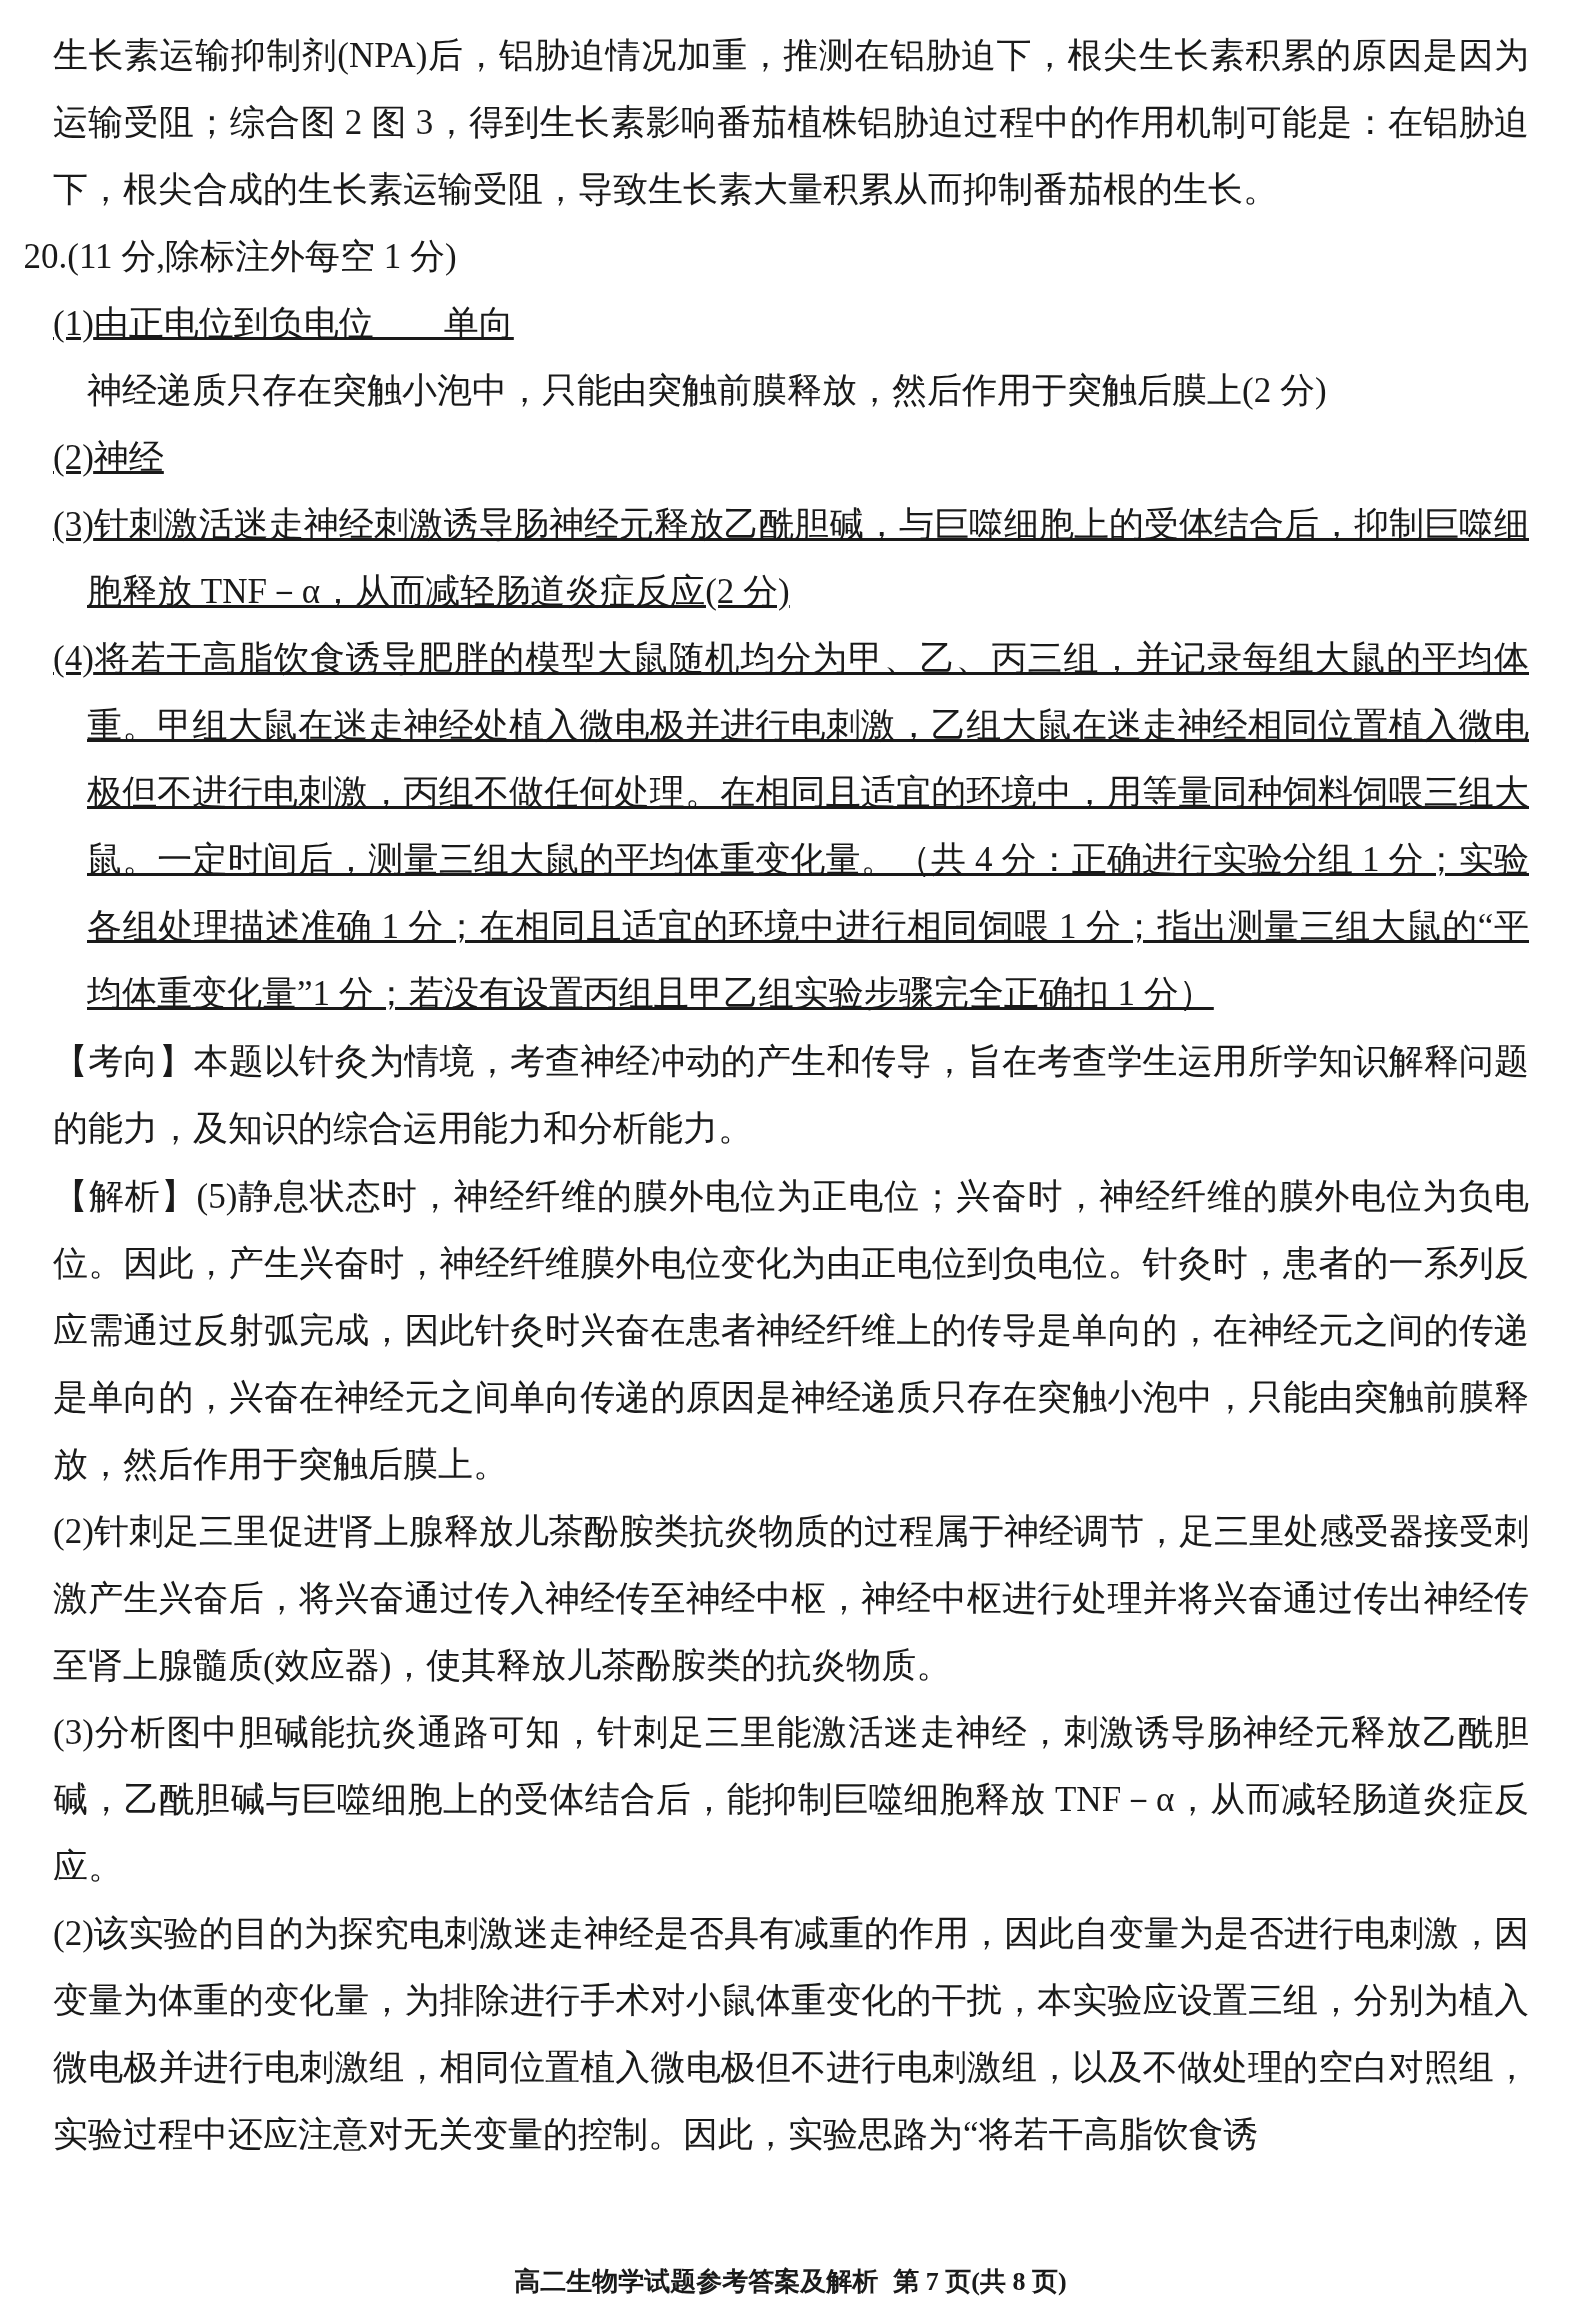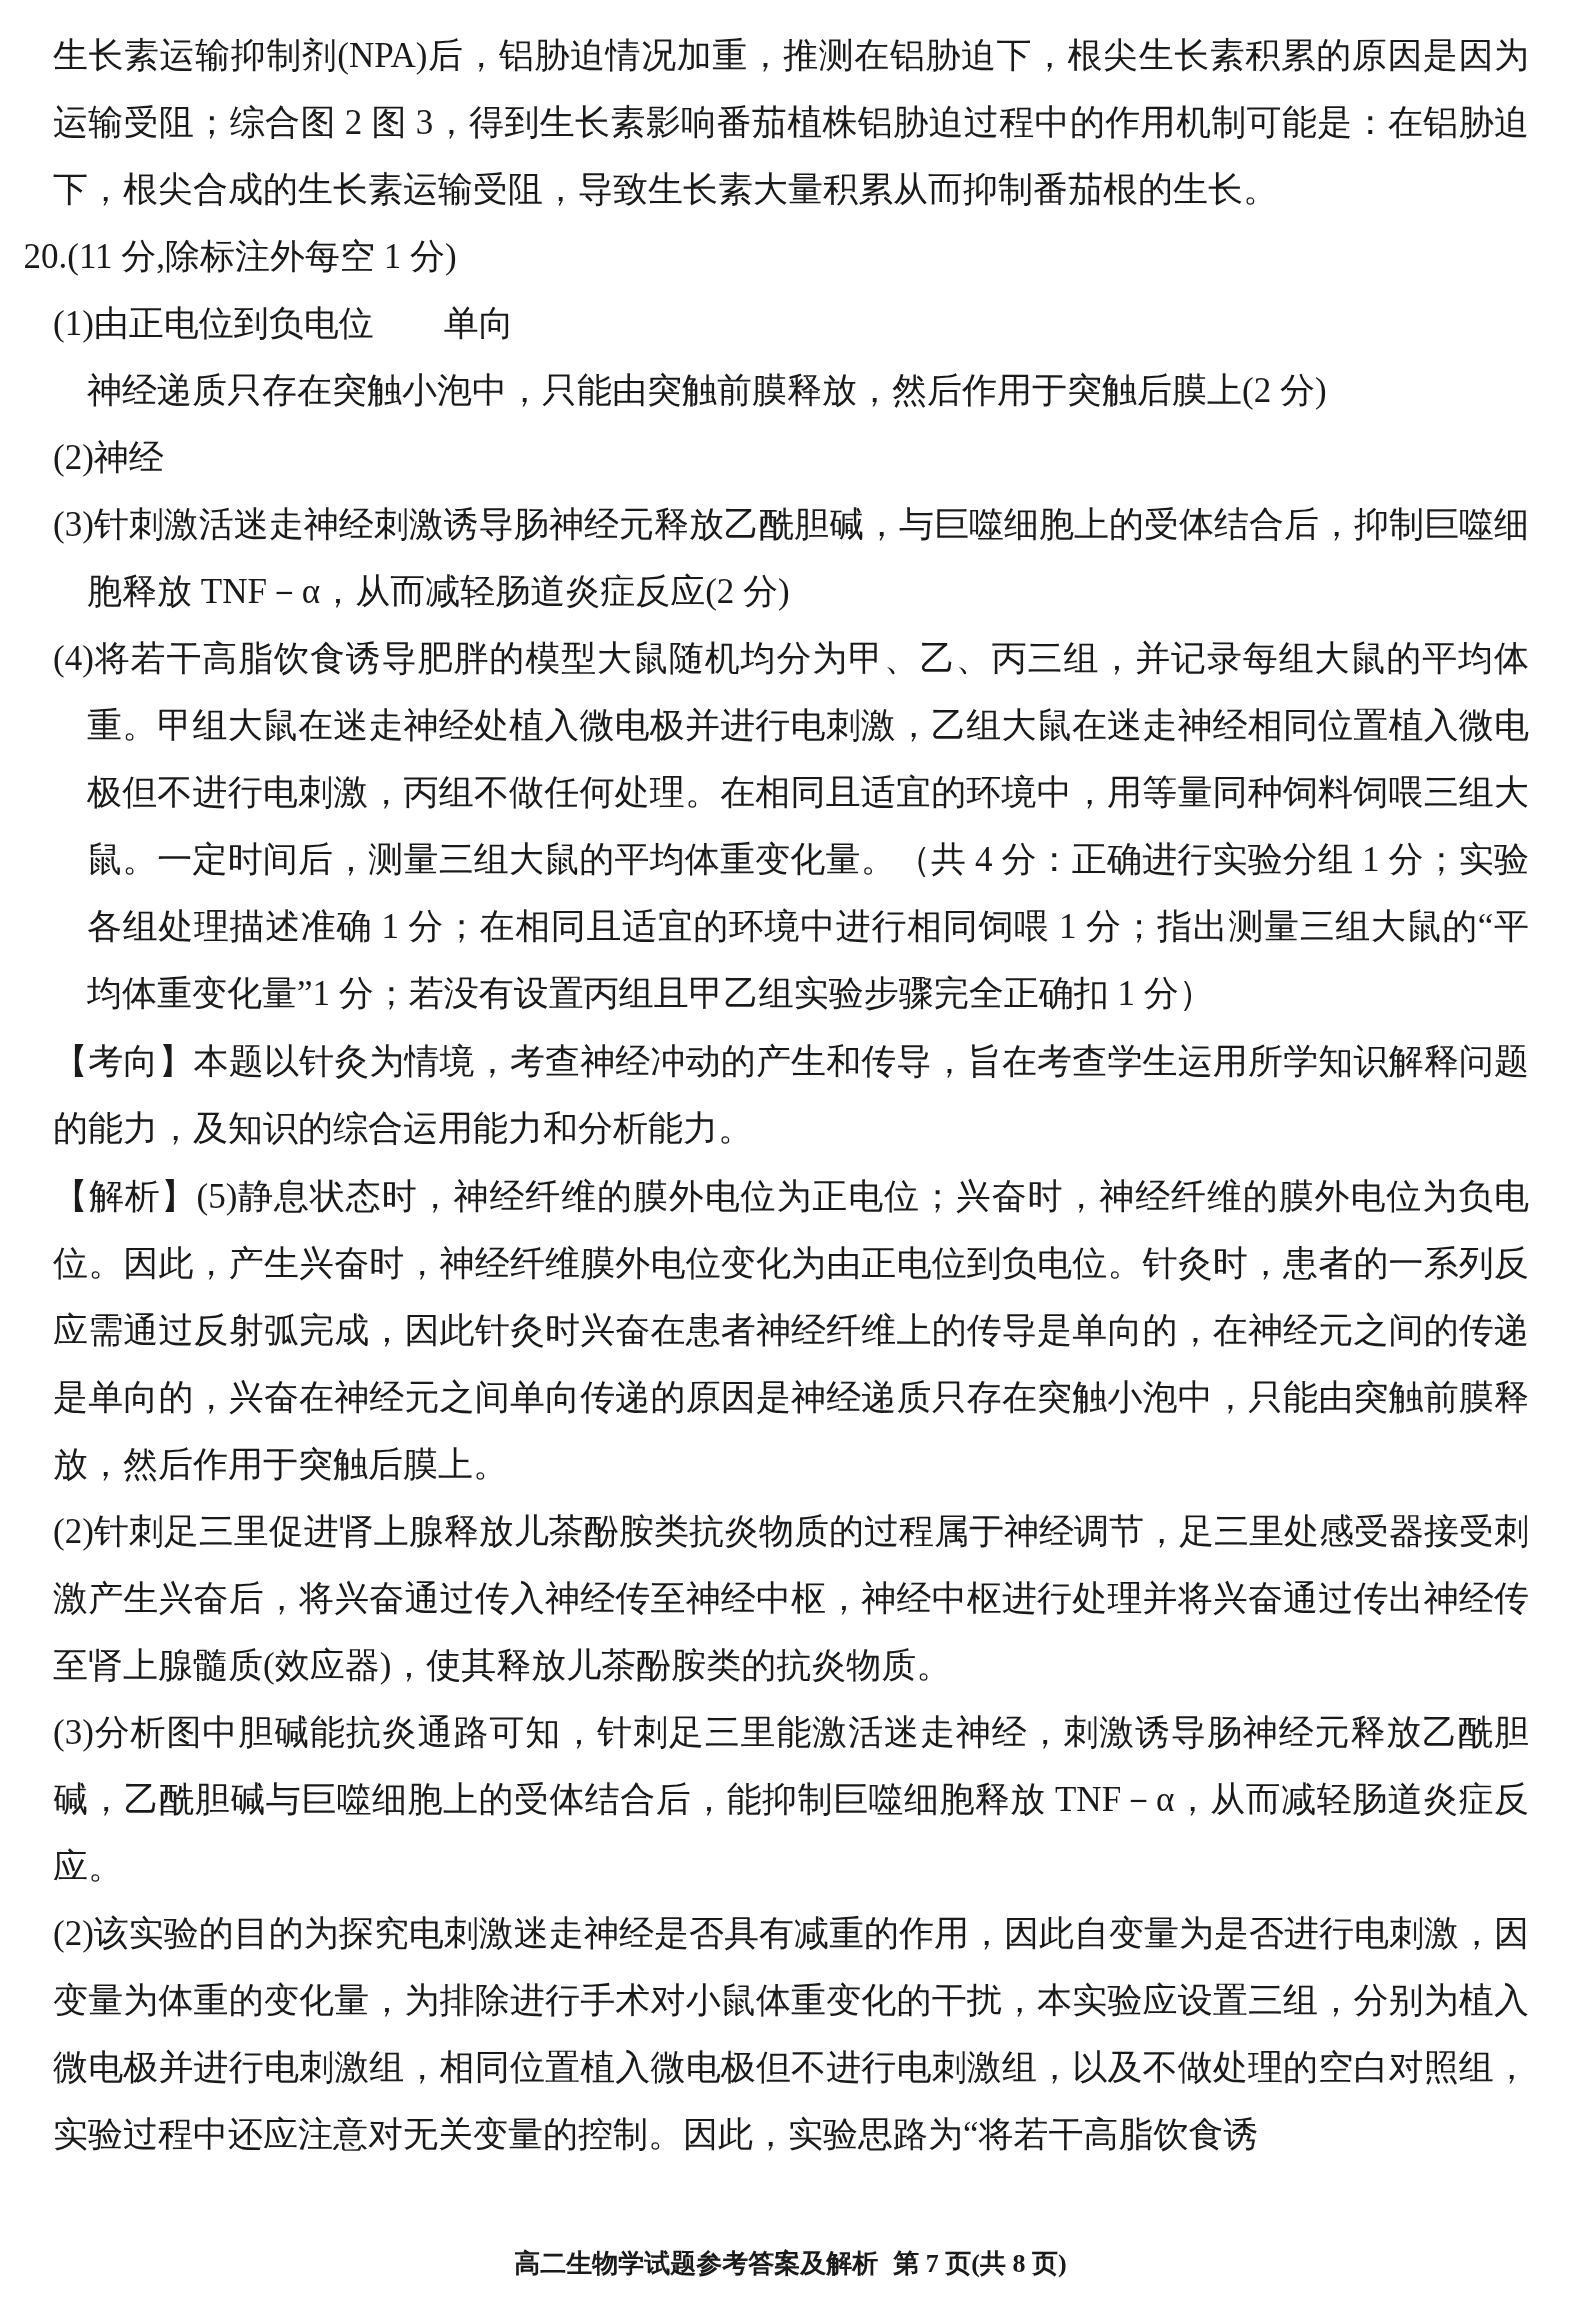--- a/index.html
+++ b/index.html
@@ -22,34 +22,35 @@
     text-align:justify;
   }
   
   .q-header{
     text-indent:-29.5px;
   }
   
   .hang{
     padding-left:34px;
     text-indent:-34px;
+    text-decoration:underline;
   }
   
   .cont{
     padding-left:34px;
   }
   .label-bold{
     font-weight:normal;
     font-family:"Liberation Sans","DejaVu Sans",sans-serif;
   }
   .footer{
     position:absolute;
     left:0;
     right:0;
-    bottom:38px;
+    bottom:20px;
     text-align:center;
     font-size:26px;
     line-height:34px;
     font-weight:bold;
     color:#1a1a1a;
     font-family:"Liberation Serif","DejaVu Serif",serif;
   }
   .footer .gap{display:inline-block;width:15px;}
 </style>
 </head>

